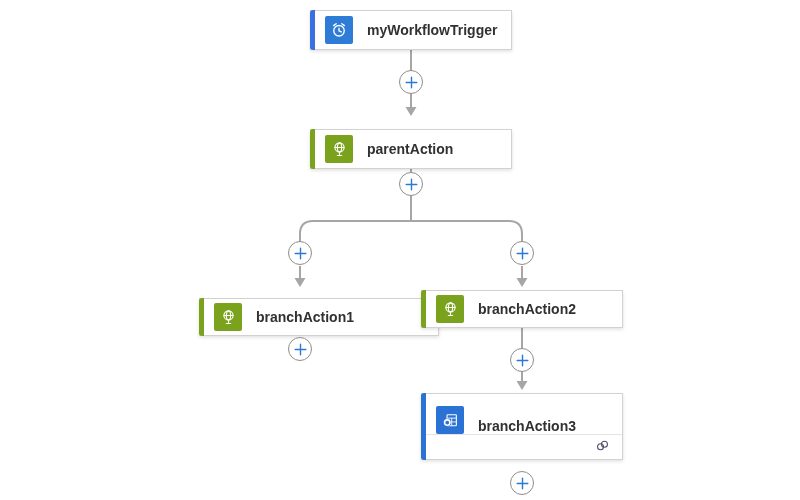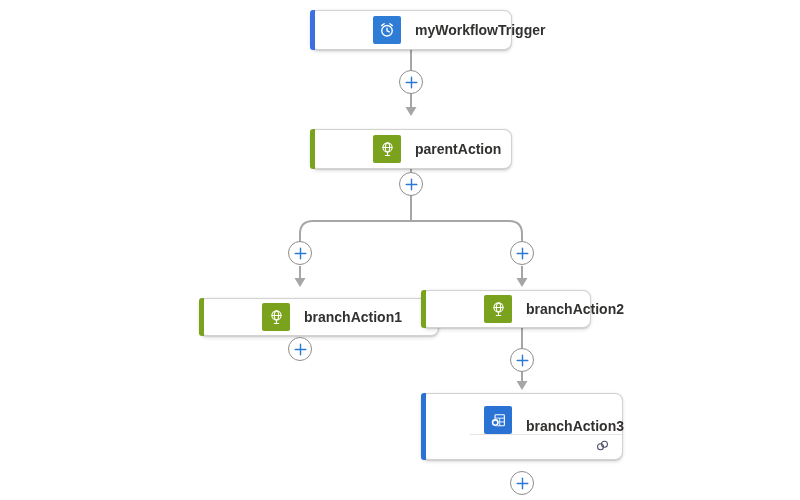--- a/index.html
+++ b/index.html
@@ -15,25 +15,24 @@
   svg.edges {
     position: absolute; left: 0; top: 0;
     width: 800px; height: 500px;
     pointer-events: none;
   }
 
   .card {
     position: absolute;
     background: #ffffff;
     border: 1px solid #d4d2d0;
-    border-radius: 8px;
+    border-radius: 0;
     box-shadow: 0 1.6px 3.6px rgba(0,0,0,.13), 0 .3px .9px rgba(0,0,0,.10);
     cursor: pointer;
     box-sizing: border-box;
-    padding-left: 48px;
   }
   .card-row {
     display: flex; align-items: center;
     height: 100%;
   }
   .stripe {
     position: absolute; left: -1px; top: -1px; bottom: -1px;
     width: 5px; border-radius: 3px 0 0 3px;
   }
   .stripe.blue   { background: #3a70e2; }
@@ -171,21 +170,21 @@
             <path d="M6.3 9.4 H17.7"></path>
             <path d="M12 15.2 V18.6"></path>
             <path d="M9.2 19.6 H14.8"></path>
           </g>
         </svg>
       </span>
       <span class="node-label">branchAction1</span>
     </div>
   </div>
 
-  <div class="card" style="left:421px; top:290px; width:170px; height:38px;">
+  <div class="card" style="left:421px; top:290px; width:202px; height:38px;">
     <span class="stripe green"></span>
     <div class="card-row">
       <span class="icon-tile green">
         <svg viewBox="0 0 24 24" width="19" height="19">
           <g fill="none" stroke="#ffffff" stroke-width="1.4" stroke-linecap="round">
             <circle cx="12" cy="9.4" r="5.8"></circle>
             <ellipse cx="12" cy="9.4" rx="2.7" ry="5.8"></ellipse>
             <path d="M6.3 9.4 H17.7"></path>
             <path d="M12 15.2 V18.6"></path>
             <path d="M9.2 19.6 H14.8"></path>

